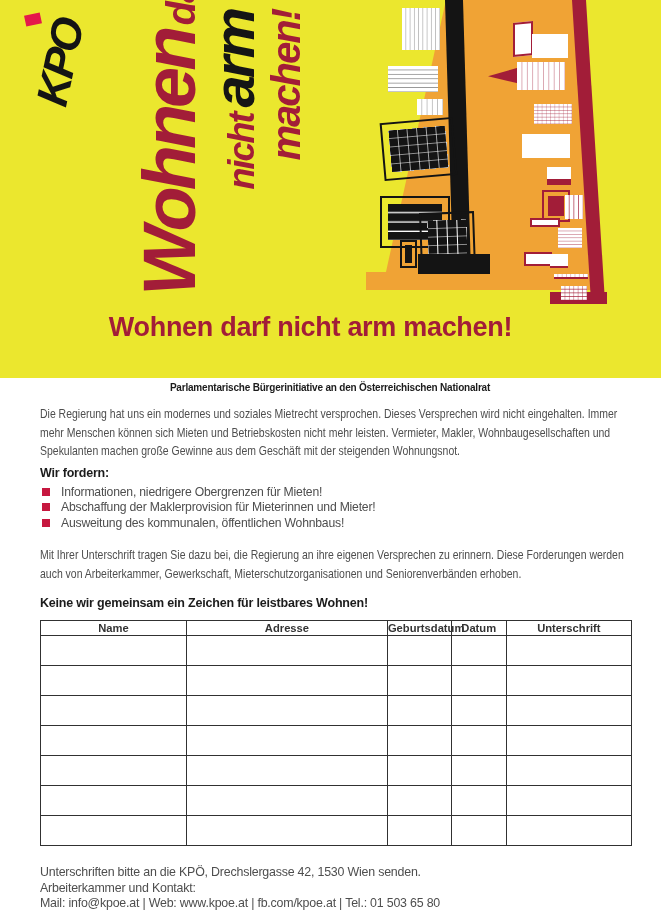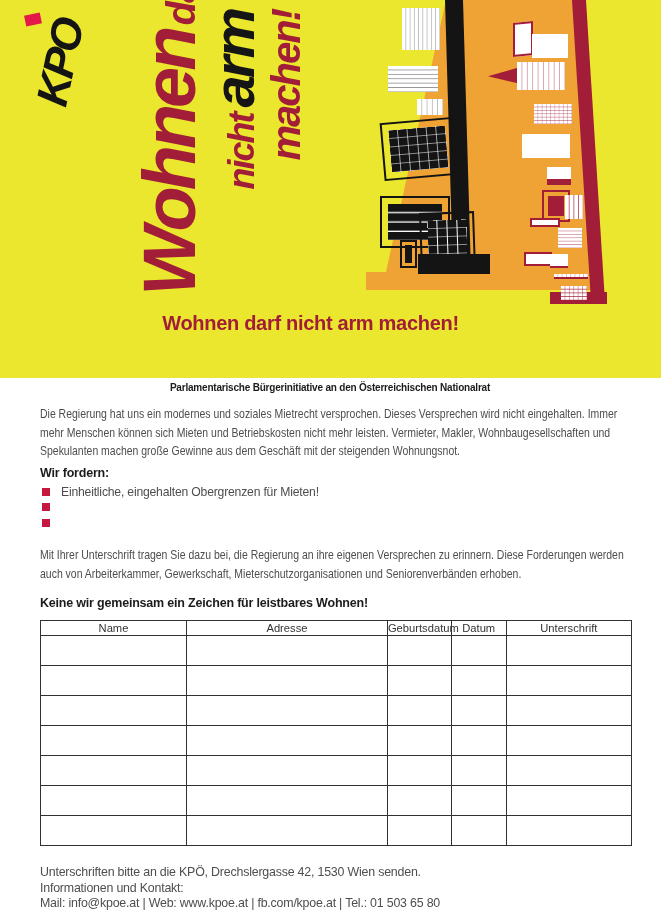--- a/index.html
+++ b/index.html
@@ -54,42 +54,42 @@
   .win-r{background-image:linear-gradient(#a21d38,#a21d38);background-size:4px 4px;
     background-repeat:space;background-origin:content-box;background-clip:content-box;}
   .stripes-v{background-image:linear-gradient(#fff,#fff);background-size:3px 12px;
     background-repeat:space;background-origin:content-box;background-clip:content-box;}
   .stripes-h{background-image:linear-gradient(#141414,#141414);background-size:10px 3px;
     background-repeat:space;background-origin:content-box;background-clip:content-box;}
   .spire{left:130px;top:62px;width:50px;height:26px;background:var(--dark-red);
     clip-path:polygon(0 55%,100% 0,100% 100%);}
 
   .poster-title{position:absolute;left:0;top:312px;width:621px;text-align:center;
-    font-size:20px;font-weight:bold;letter-spacing:-0.3px;color:var(--dark-red);}
+    font-size:27px;font-weight:bold;letter-spacing:-0.3px;color:var(--dark-red);}
   .poster-subtitle{position:absolute;left:0;top:347px;width:621px;text-align:center;
     font-size:13.5px;color:var(--dark-red);text-decoration:underline;}
 
   
   .doc{position:absolute;left:0;top:378px;width:668px;height:534px;background:#fff;color:var(--ink);}
   .doc-heading{position:absolute;left:0;top:4px;width:660px;text-align:center;
     font-size:10px;font-weight:bold;color:var(--ink-dark);letter-spacing:-0.2px;}
   .para{position:absolute;left:40px;width:700px;font-size:12.4px;line-height:18.5px;
     letter-spacing:0;transform:scaleX(0.845);transform-origin:0 0;}
   .p-intro{top:27px;}
   .p-note{top:168px;}
   .sub-head{position:absolute;left:40px;font-size:12.5px;font-weight:bold;color:var(--ink-dark);letter-spacing:-0.2px;}
   .sh-fordern{top:88px;}
   .sh-call{top:218px;}
   .demands{position:absolute;left:42px;top:106px;list-style:none;}
   .demands li{display:flex;align-items:center;height:15.5px;font-size:12.2px;letter-spacing:-0.2px;}
   .demands .sq{width:8px;height:8px;background:var(--bullet-red);margin-right:11px;flex:0 0 8px;}
 
   table.sig{position:absolute;left:40px;top:242px;width:592px;border-collapse:collapse;table-layout:fixed;}
   table.sig th,table.sig td{border:1.4px solid #313131;}
-  table.sig th{height:15px;font-size:11.2px;font-weight:normal;color:#333;text-align:center;padding:0;}
+  table.sig th{height:15px;font-size:11.2px;font-weight:bold;color:#333;text-align:center;padding:0;}
   table.sig td{height:30px;padding:0;}
   table.sig th:nth-child(1){width:24.7%;}
   table.sig th:nth-child(2){width:34%;}
   table.sig th:nth-child(3){width:10.8%;}
   table.sig th:nth-child(4){width:9.3%;}
   table.sig th:nth-child(5){width:21.2%;border-radius:7px;}
 
   .footer{position:absolute;left:40px;top:487px;font-size:12.4px;line-height:15.5px;letter-spacing:-0.2px;}
 </style>
 </head>
@@ -149,27 +149,29 @@
   <section class="doc">
     <h2 class="doc-heading">Parlamentarische Bürgerinitiative an den Österreichischen Nationalrat</h2>
 
     <p class="para p-intro">Die Regierung hat uns ein modernes und soziales Mietrecht versprochen. Dieses Versprechen wird nicht eingehalten. Immer mehr Menschen können sich Mieten und Betriebskosten nicht mehr leisten. Vermieter, Makler, Wohnbaugesellschaften und Spekulanten machen große Gewinne aus dem Geschäft mit der steigenden Wohnungsnot.</p>
 
     <div class="sub-head sh-fordern">Wir fordern:</div>
 
     <ul class="demands" id="demands-list">
         <li>
           <span class="sq"></span>
-          <span>Einheitliche, eingehalten Obergrenzen für Mieten!</span>
+          <span>Informationen, niedrigere Obergrenzen für Mieten!</span>
         </li>
         <li>
           <span class="sq"></span>
+          <span>Abschaffung der Maklerprovision für Mieterinnen und Mieter!</span>
         </li>
         <li>
           <span class="sq"></span>
+          <span>Ausweitung des kommunalen, öffentlichen Wohnbaus!</span>
         </li>
       </ul>
 
     <p class="para p-note">Mit Ihrer Unterschrift tragen Sie dazu bei, die Regierung an ihre eigenen Versprechen zu erinnern. Diese Forderungen werden auch von Arbeiterkammer, Gewerkschaft, Mieterschutzorganisationen und Seniorenverbänden erhoben.</p>
 
     <div class="sub-head sh-call">Keine wir gemeinsam ein Zeichen für leistbares Wohnen!</div>
 
     <table class="sig" id="signature-table">
       <thead id="sig-head">
           <tr>
@@ -228,17 +230,17 @@
             <td></td>
             <td></td>
             <td></td>
             <td></td>
           </tr>
         </tbody>
     </table>
 
     <div class="footer">
       <div>Unterschriften bitte an die KPÖ, Drechslergasse 42, 1530 Wien senden.</div>
-      <div>Informationen und Kontakt:</div>
+      <div>Arbeiterkammer und Kontakt:</div>
       <div>Mail: info@kpoe.at | Web: www.kpoe.at | fb.com/kpoe.at | Tel.: 01 503 65 80</div>
     </div>
   </section>
 </div>
 
 </body></html>

